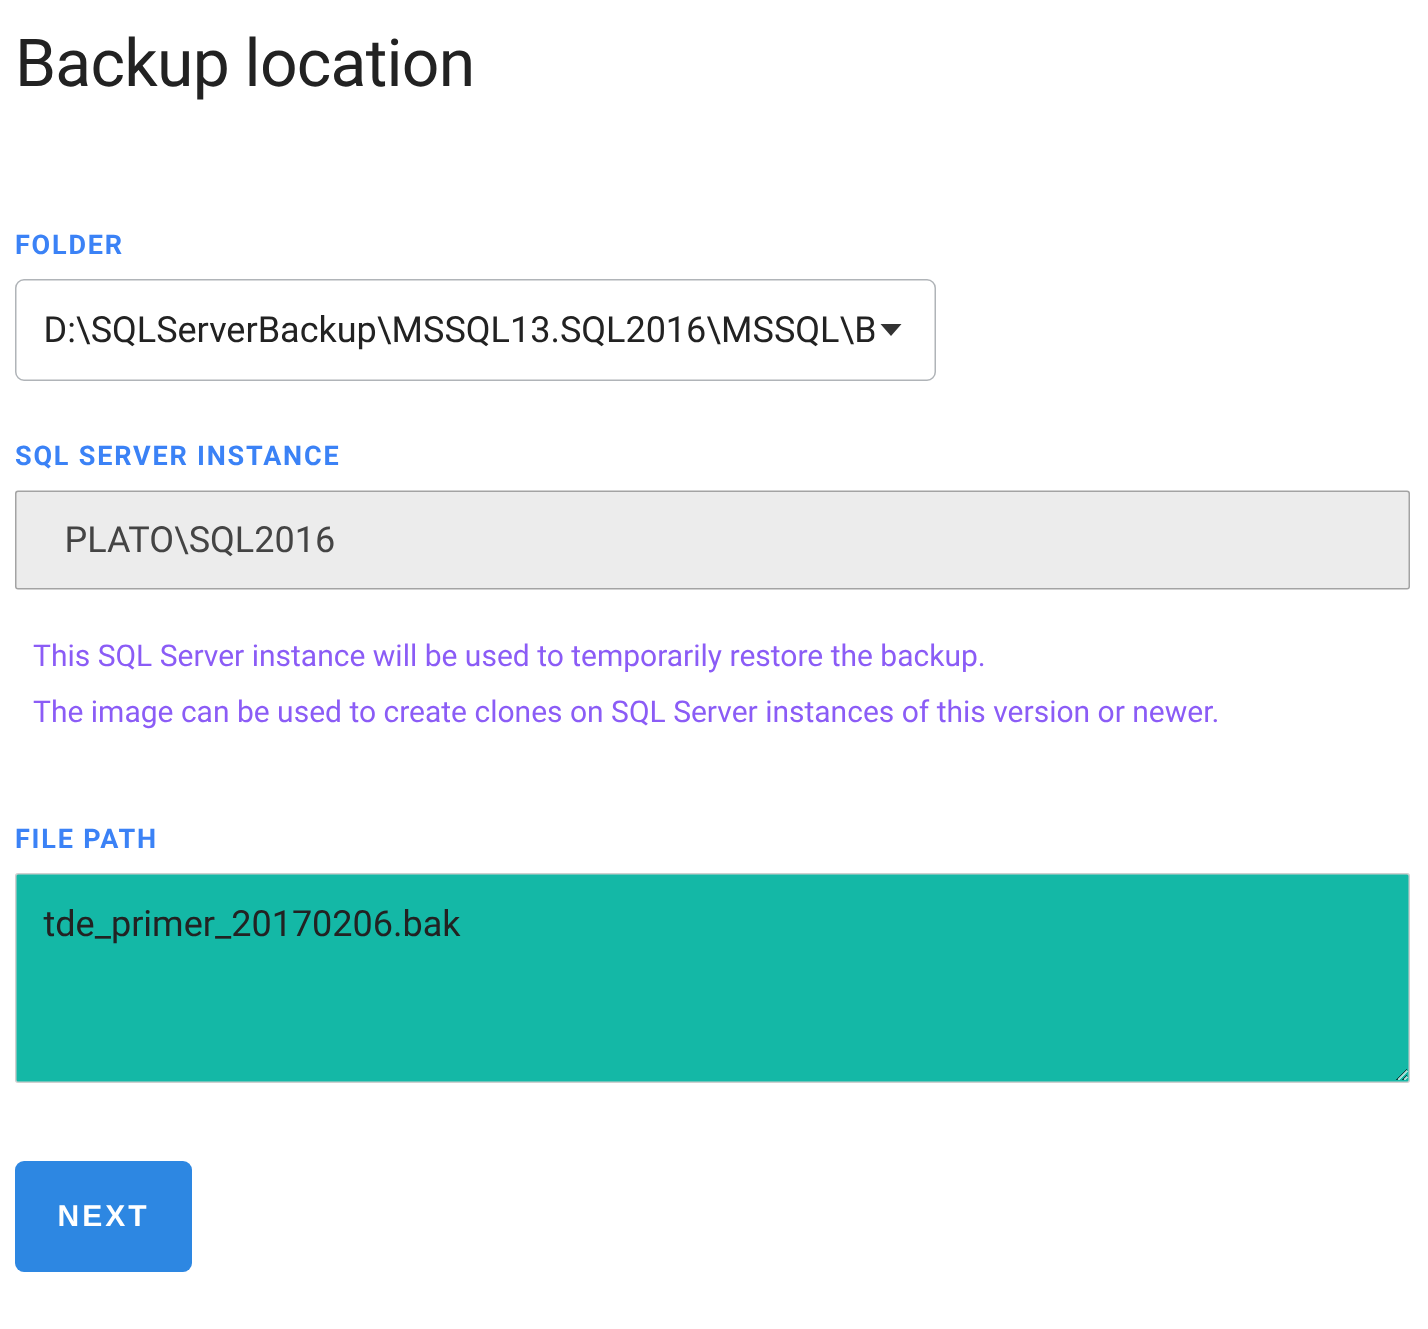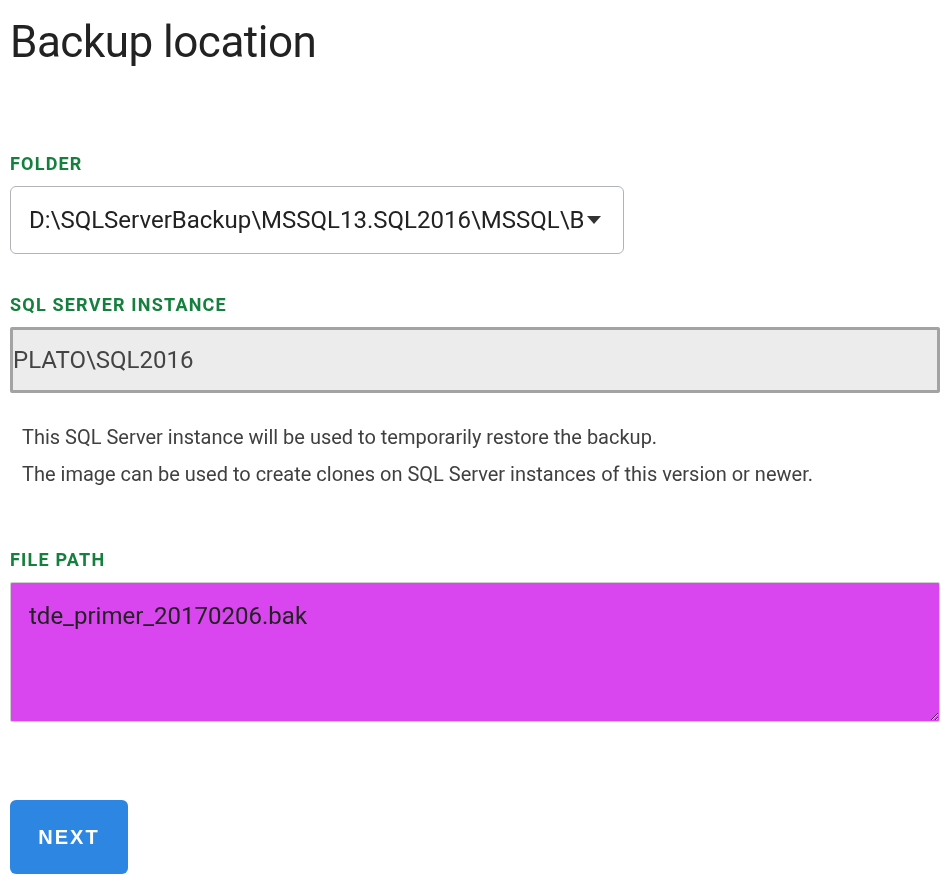--- a/index.html
+++ b/index.html
@@ -18,21 +18,21 @@
     font-size: 44px;
     font-weight: 400;
     color: #222;
     margin-bottom: 85px;
     letter-spacing: -0.5px;
   }
   .field-label {
     font-size: 18px;
     font-weight: 700;
     letter-spacing: 1.2px;
-    color: #15803d;
+    color: #3b82f6;
     margin-bottom: 12px;
     text-transform: uppercase;
   }
   .folder-row {
     display: flex;
     align-items: center;
     gap: 32px;
     margin-bottom: 40px;
   }
   .folder-select {
@@ -75,50 +75,49 @@
     color: #1f6fd6;
     text-transform: uppercase;
     cursor: pointer;
     background: none;
     border: none;
   }
   .instance-box {
     width: 930px;
     height: 66px;
     background: #ececec;
-    border: 3px solid #a3a3a3;
+    border: 1px solid #a3a3a3;
     border-radius: 2px;
     display: flex;
     align-items: center;
-    padding: 0 0;
+    padding: 0 32px;
     font-size: 24px;
     color: #444;
     margin-bottom: 26px;
   }
   .help-text {
     font-size: 20px;
     line-height: 1.85;
-    color: #404040;
+    color: #8b5cf6;
     margin-left: 12px;
   }
   .section-gap {
     margin-top: 56px;
   }
   .filepath-textarea {
     width: 930px;
     height: 140px;
     border: 1px solid #cfcfcf;
     border-radius: 2px;
-    background: #d946ef;
+    background: #14b8a6;
     padding: 18px 18px;
     font-size: 24px;
     font-family: inherit;
     color: #222;
     resize: both;
-    margin-bottom: 26px;
     line-height: 1.3;
   }
   .next-button {
     margin-top: 48px;
     width: 118px;
     height: 74px;
     background: #2d87e2;
     border: none;
     border-radius: 6px;
     color: #fff;

